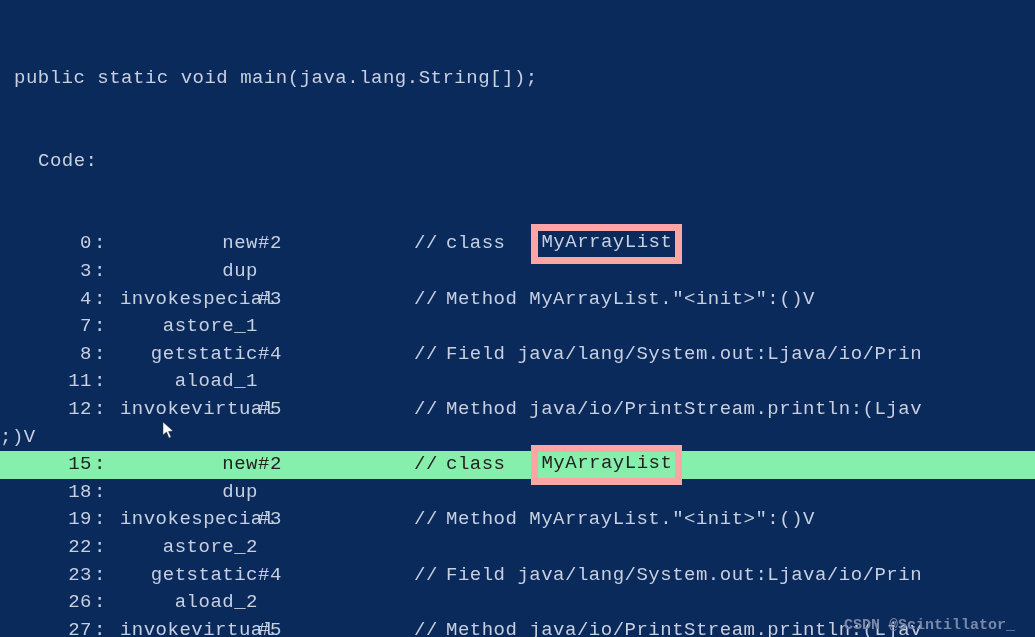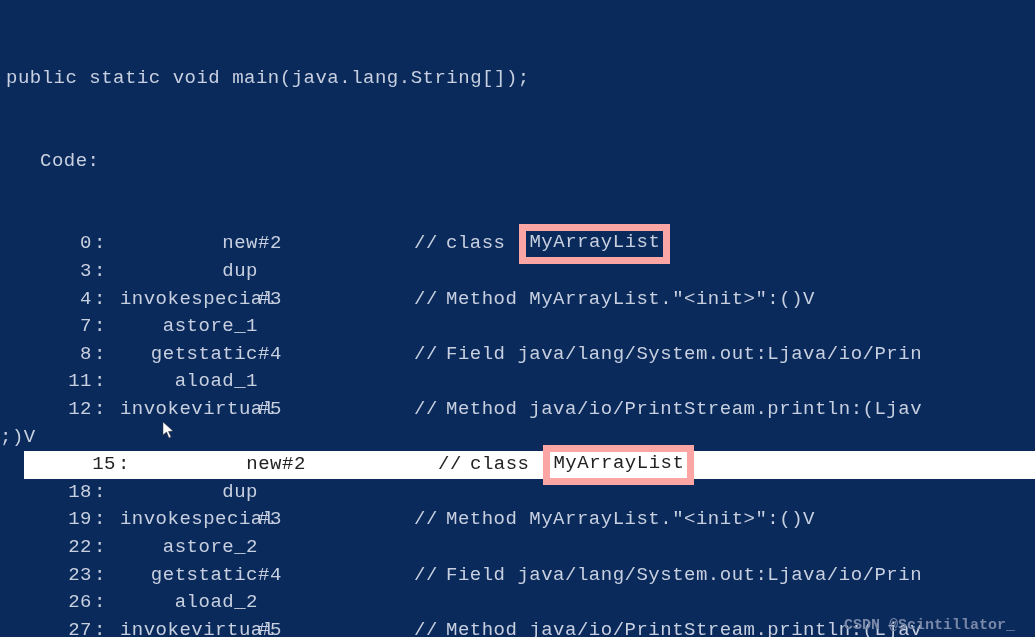--- a/index.html
+++ b/index.html
@@ -12,43 +12,42 @@
     font-size: 19px;
     color: #c8d0e0;
     letter-spacing: 0.5px;
     position: relative;
   }
   .container {
     padding: 10px 0 0 0;
     line-height: 1.45;
     white-space: pre;
   }
-  .sig { padding-left: 6px; }
-  .code-lbl { padding-left: 30px; margin-left: 10px; }
+  .sig { padding-left: 14px; }
+  .code-lbl { padding-left: 38px; }
   .row {
     display: flex;
     align-items: center;
     height: 27.6px;
   }
   .row.wrap { padding-left: 0; }
   .row .offset-col {
     text-align: right;
     width: 94px;
     padding-right: 2px;
   }
   .row .colon { width: 14px; }
   .row .opcode-col { width: 150px; text-align: right; }
   .row .oparg-col { width: 156px; }
   .row .slash-col { width: 32px; }
-  .row .comment-col { flex: 0 0 auto; display:flex; align-items:center; gap:0; }
+  .row .comment-col { flex: 0 0 auto; display:flex; align-items:center; gap:12px; }
   .row .wrap-text { padding-left: 0; }
   .hl {
-    background: #ffffff;
+    background: #86efac;
     color: #222;
-    margin-left: 24px;
   }
   .hl .offset-col, .hl .colon, .hl .opcode-col, .hl .oparg-col, .hl .slash-col {
     color: #222;
   }
   .hl .comment-col { color: #222; }
   .boxed {
     display: inline-block;
     border: 7px solid #fca5a5;
     padding: 0 3px 2px 3px;
     margin-left: 2px;

